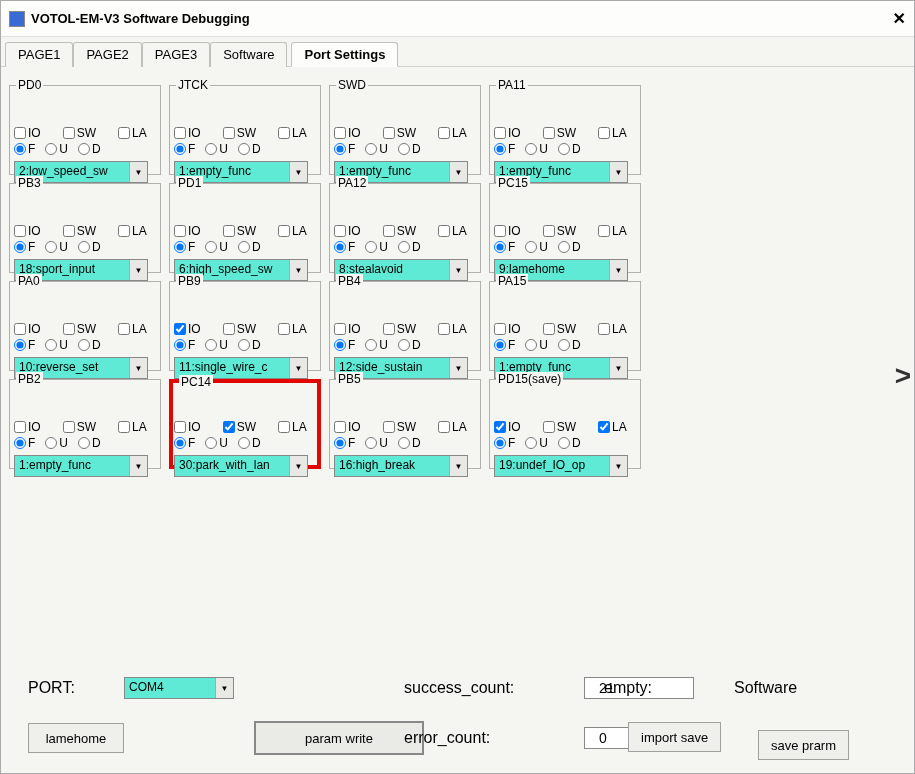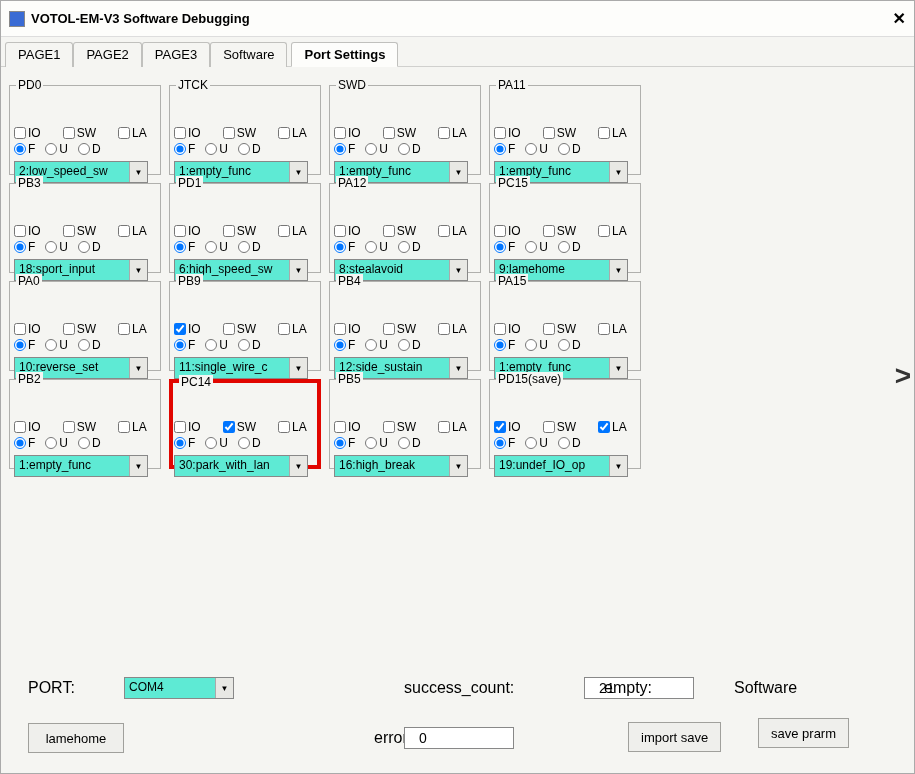--- a/index.html
+++ b/index.html
@@ -343,21 +343,22 @@
     </div>
     <div></div>
     <div></div>
     <div class="label">success_count:</div>
     <div class="textbox">21</div>
 
     <div class="label">empty:</div>
     <div class="label">Software</div>
     <div class="btn">lamehome</div>
     <div></div>
+    <div class="btn big">param write</div>
     <div></div>
     <div class="label">error_count:</div>
     <div class="textbox">0</div>
   </div>
 
   <div style="position:absolute; left:628px; bottom:22px;" class="btn">import save</div>
-  <div style="position:absolute; left:758px; bottom:26px;" class="btn">save prarm</div>
+  <div style="position:absolute; left:758px; bottom:14px;" class="btn">save prarm</div>
 
 </div>
 
 </body></html>

